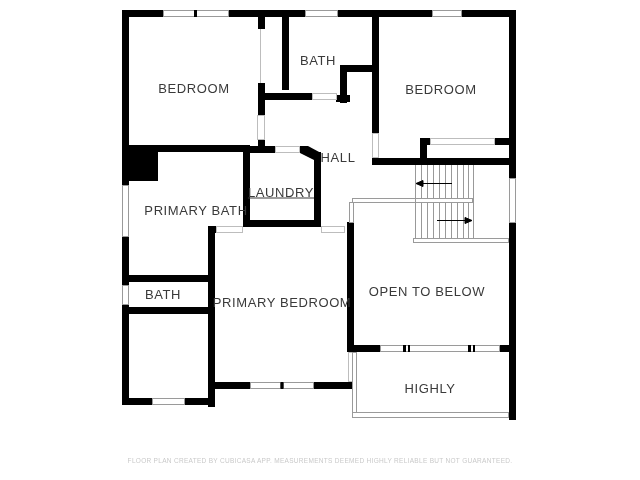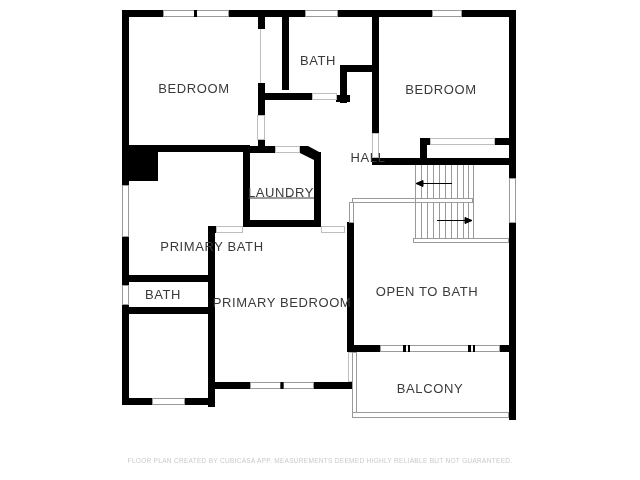--- a/index.html
+++ b/index.html
@@ -144,23 +144,23 @@
       <line x1="422" y1="183.5" x2="452" y2="183.5"></line>
       <polygon points="416,183.5 423,180.5 423,186.5"></polygon>
       <line x1="437" y1="220.5" x2="466" y2="220.5"></line>
       <polygon points="472,220.5 465,217.5 465,223.5"></polygon>
     </g>
   </svg>
 
   <div class="room-label" style="left:194px;top:88px;">BEDROOM</div>
   <div class="room-label" style="left:318px;top:60px;">BATH</div>
   <div class="room-label" style="left:441px;top:89px;">BEDROOM</div>
-  <div class="room-label" style="left:338px;top:157px;margin-left:30px;">HALL</div>
+  <div class="room-label" style="left:338px;top:157px;">HALL</div>
   <div class="room-label" style="left:281px;top:192px;text-decoration:underline;">LAUNDRY</div>
-  <div class="room-label" style="left:212px;top:210px;margin-top:36px;">PRIMARY BATH</div>
+  <div class="room-label" style="left:196px;top:210px;">PRIMARY BATH</div>
   <div class="room-label" style="left:163px;top:294px;">BATH</div>
   <div class="room-label" style="left:282px;top:302px;">PRIMARY BEDROOM</div>
-  <div class="room-label" style="left:427px;top:291px;">OPEN TO BATH</div>
-  <div class="room-label" style="left:430px;top:388px;">BALCONY</div>
+  <div class="room-label" style="left:427px;top:291px;">OPEN TO BELOW</div>
+  <div class="room-label" style="left:430px;top:388px;">HIGHLY</div>
 
   <div id="footer-note">FLOOR PLAN CREATED BY CUBICASA APP. MEASUREMENTS DEEMED HIGHLY RELIABLE BUT NOT GUARANTEED.</div>
 
 </div>
 
 </body></html>

